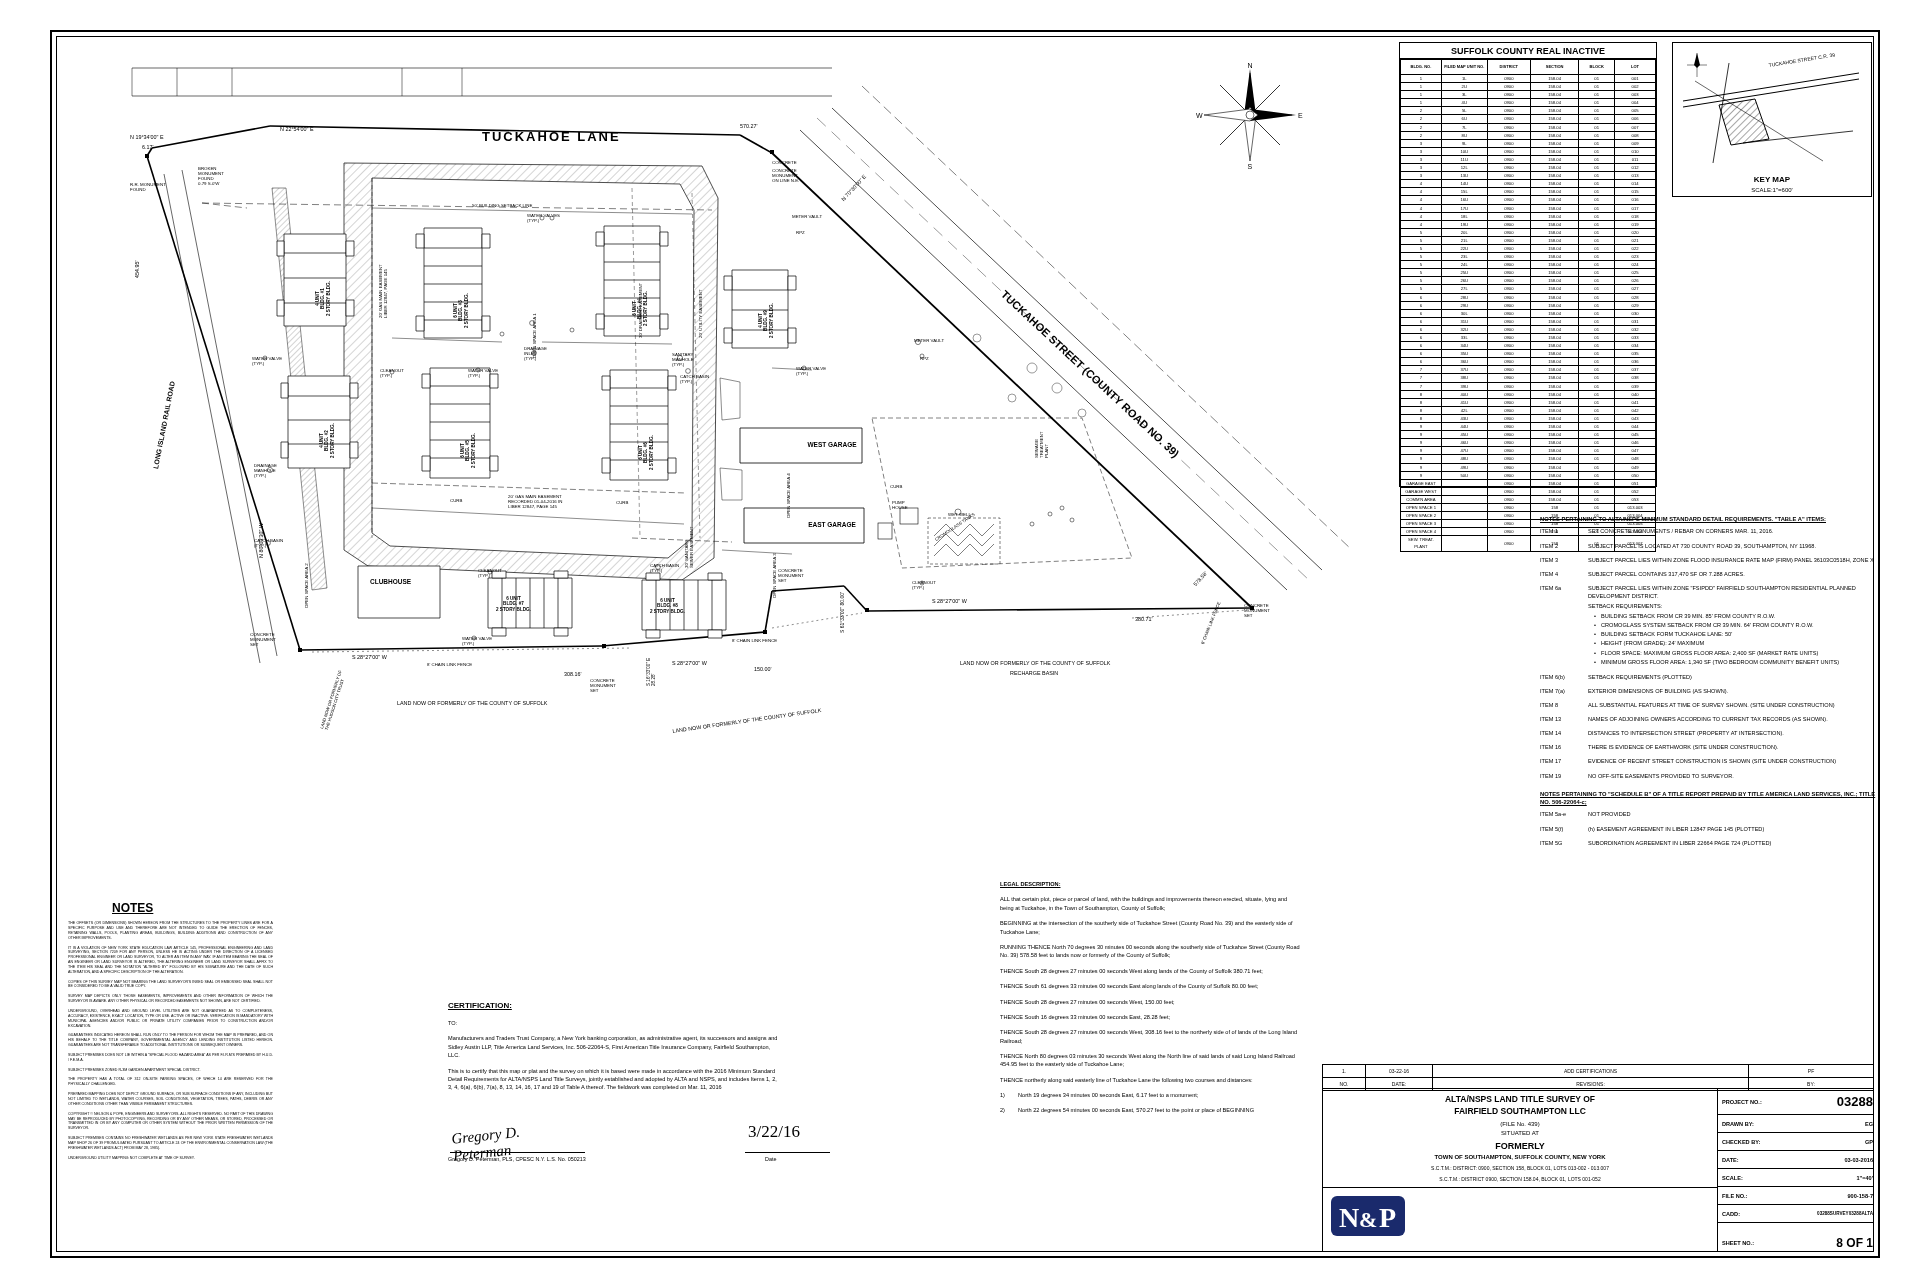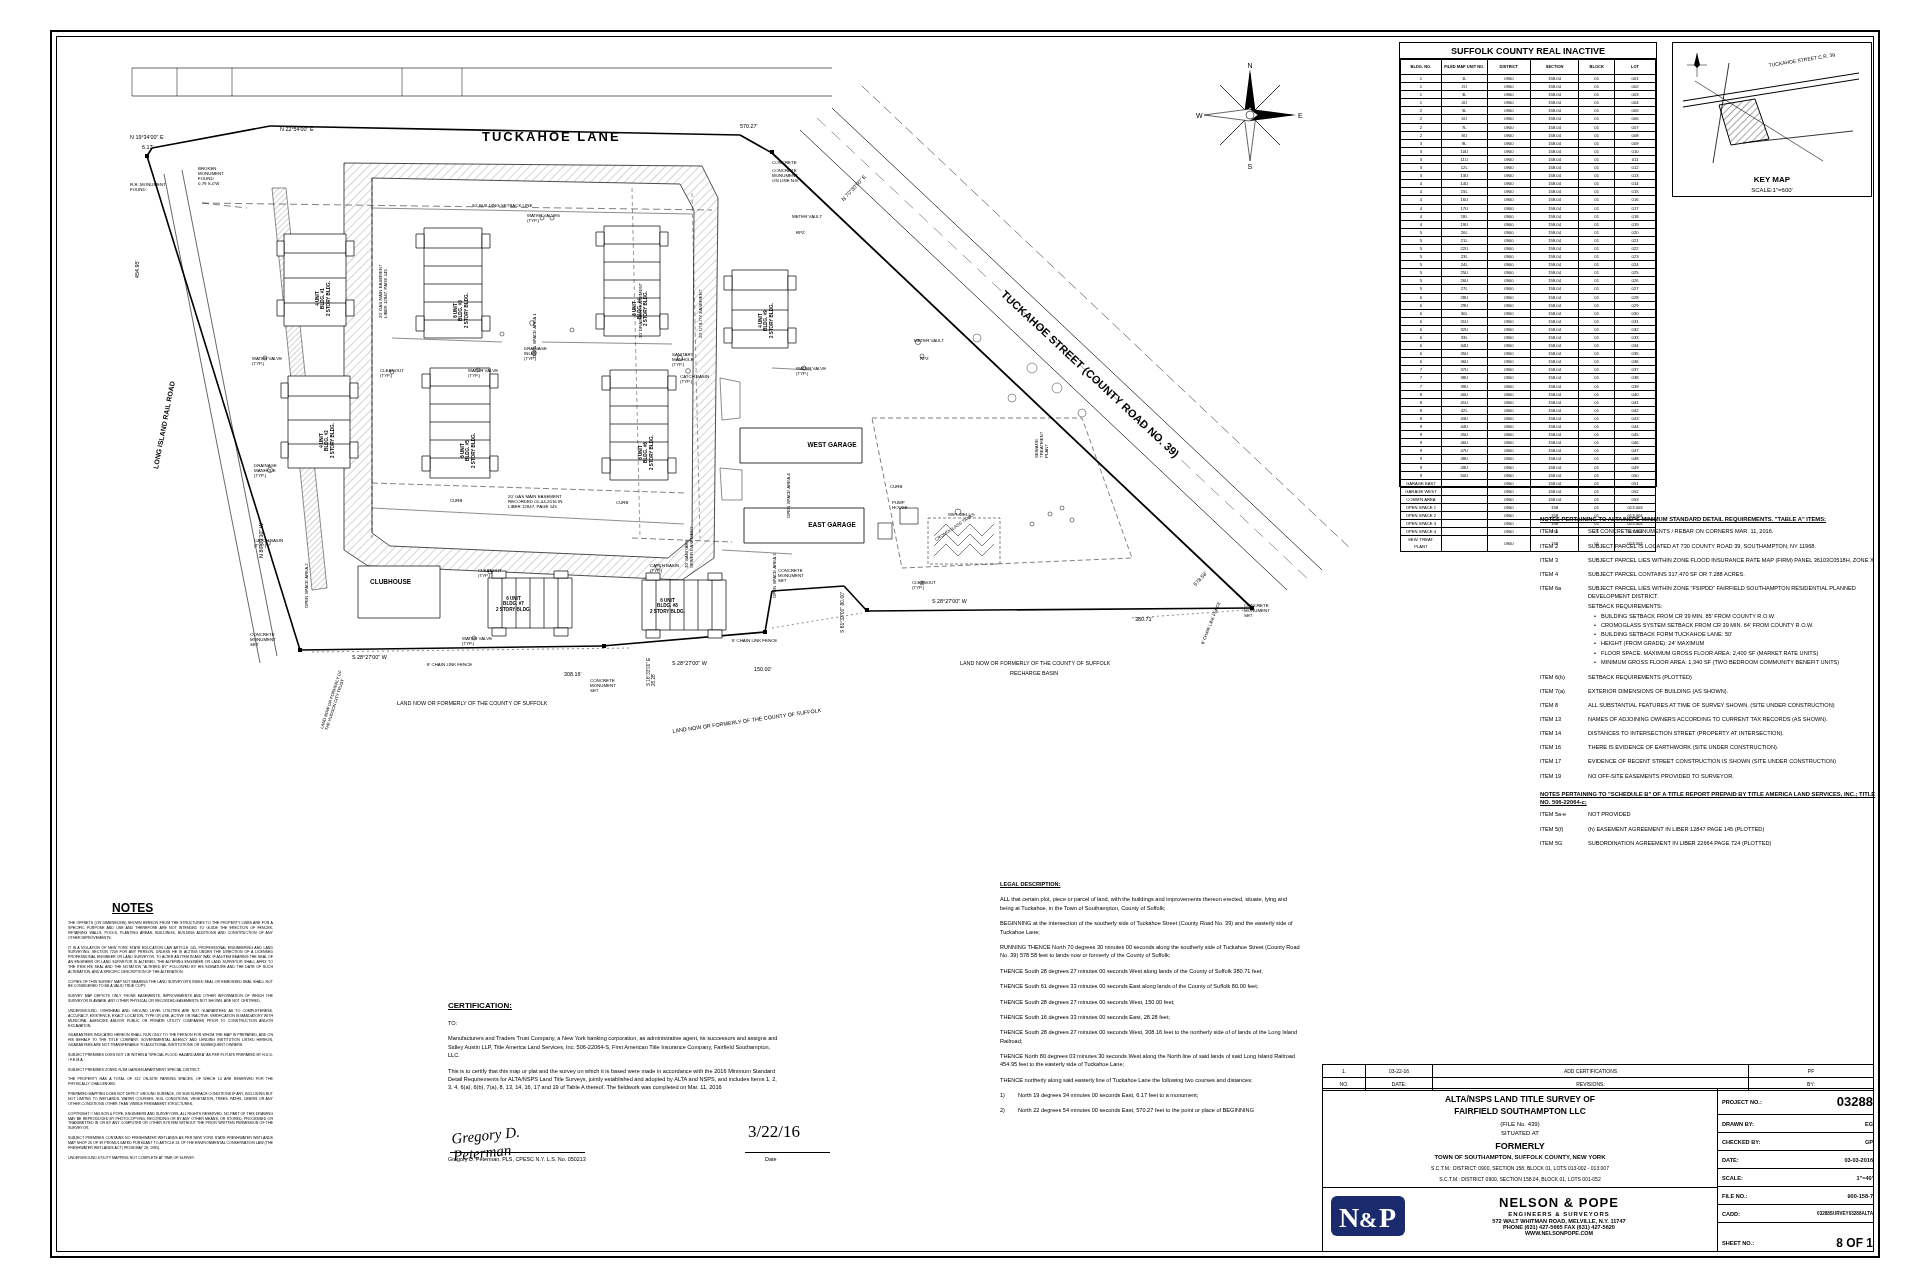--- a/index.html
+++ b/index.html
@@ -1350,27 +1350,20 @@
       <div class="tb-rule"></div>
       <div class="np-row">
         <div class="np-logo">
           <svg width="78" height="46" viewBox="0 0 78 46">
             <rect x="2" y="3" width="74" height="40" rx="6" fill="#1a2a6c"></rect>
             <text x="10" y="34" font-size="28" font-weight="bold" fill="#fff" font-family="Liberation Serif, serif">N</text>
             <text x="30" y="34" font-size="22" font-weight="bold" fill="#fff" font-family="Liberation Serif, serif">&amp;</text>
             <text x="50" y="34" font-size="28" font-weight="bold" fill="#fff" font-family="Liberation Serif, serif">P</text>
           </svg>
         </div>
-        <div class="np-text">
-          <div class="np-name">NELSON   &amp;   POPE</div>
-          <div class="np-sub1">ENGINEERS   &amp;   SURVEYORS</div>
-          <div class="np-sub2">572 WALT WHITMAN ROAD, MELVILLE, N.Y.  11747</div>
-          <div class="np-sub3">PHONE (631) 427-5665     FAX (631) 427-5620</div>
-          <div class="np-sub4">WWW.NELSONPOPE.COM</div>
-        </div>
       </div>
     </div>
     <div class="tb-right" id="tb-fields">
         <div class="tb-rt-row big">
           <div class="k">PROJECT NO.:</div>
           <div class="v">03288</div>
         </div>
         <div class="tb-rt-row">
           <div class="k">DRAWN BY:</div>
           <div class="v">EG</div>

